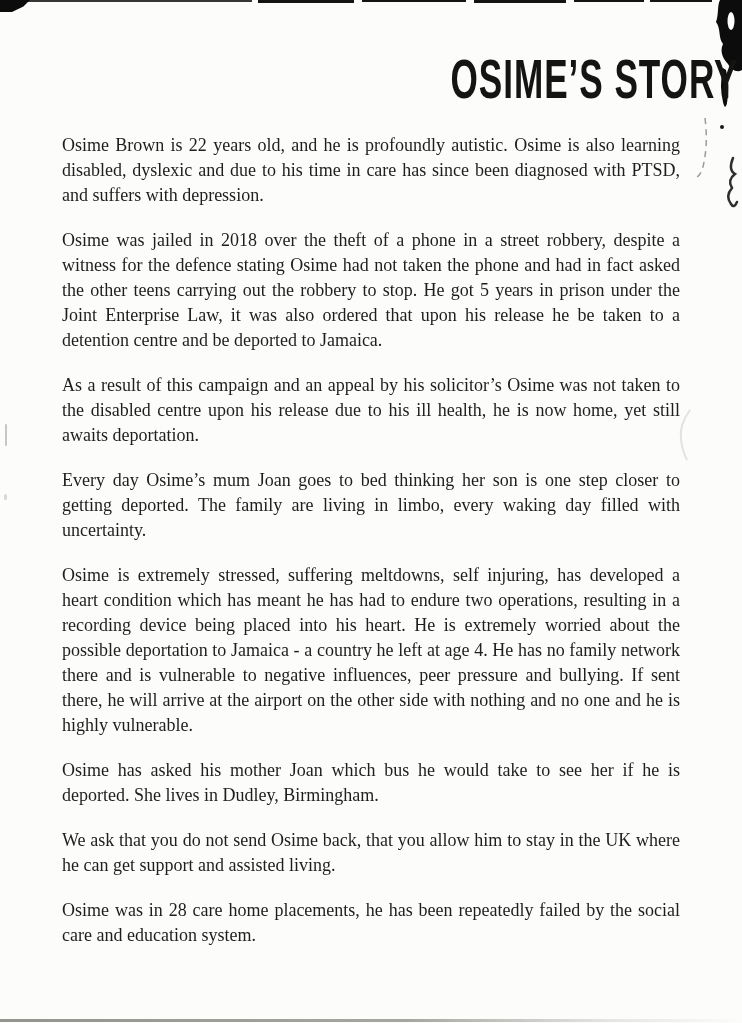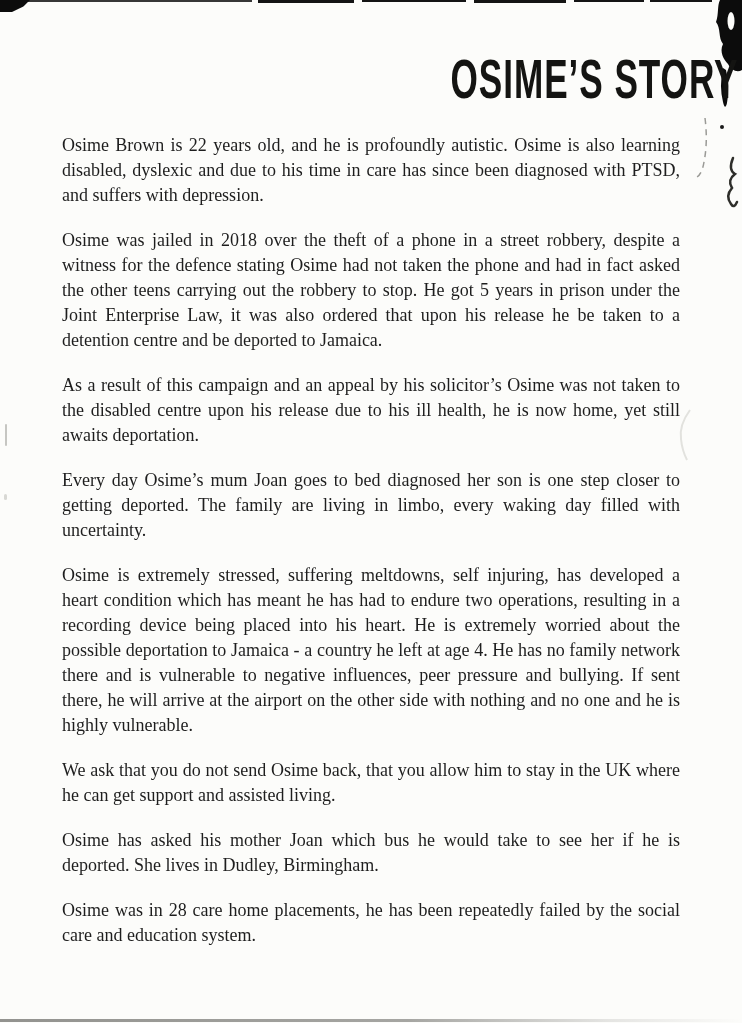--- a/index.html
+++ b/index.html
@@ -113,20 +113,20 @@
   </svg>
 
   <div class="artifact bottom-edge"></div>
 
   <h1 class="title"><span class="title-inner">OSIME’S STORY</span></h1>
 
   <div class="content">
     <p>Osime Brown is 22 years old, and he is profoundly autistic. Osime is also learning disabled, dyslexic and due to his time in care has since been diagnosed with PTSD, and suffers with depression.</p>
     <p>Osime was jailed in 2018 over the theft of a phone in a street robbery, despite a witness for the defence stating Osime had not taken the phone and had in fact asked the other teens carrying out the robbery to stop. He got 5 years in prison under the Joint Enterprise Law, it was also ordered that upon his release he be taken to a detention centre and be deported to Jamaica.</p>
     <p>As a result of this campaign and an appeal by his solicitor’s Osime was not taken to the disabled centre upon his release due to his ill health, he is now home, yet still awaits deportation.</p>
-    <p>Every day Osime’s mum Joan goes to bed diagnosed her son is one step closer to getting deported. The family are living in limbo, every waking day filled with uncertainty.</p>
+    <p>Every day Osime’s mum Joan goes to bed thinking her son is one step closer to getting deported. The family are living in limbo, every waking day filled with uncertainty.</p>
     <p>Osime is extremely stressed, suffering meltdowns, self injuring, has developed a heart condition which has meant he has had to endure two operations, resulting in a recording device being placed into his heart. He is extremely worried about the possible deportation to Jamaica - a country he left at age 4. He has no family network there and is vulnerable to negative influences, peer pressure and bullying. If sent there, he will arrive at the airport on the other side with nothing and no one and he is highly vulnerable.</p>
+    <p>Osime has asked his mother Joan which bus he would take to see her if he is deported. She lives in Dudley, Birmingham.</p>
     <p>We ask that you do not send Osime back, that you allow him to stay in the UK where he can get support and assisted living.</p>
-    <p>Osime has asked his mother Joan which bus he would take to see her if he is deported. She lives in Dudley, Birmingham.</p>
     <p>Osime was in 28 care home placements, he has been repeatedly failed by the social care and education system.</p>
   </div>
 
 </div>
 
 </body></html>

